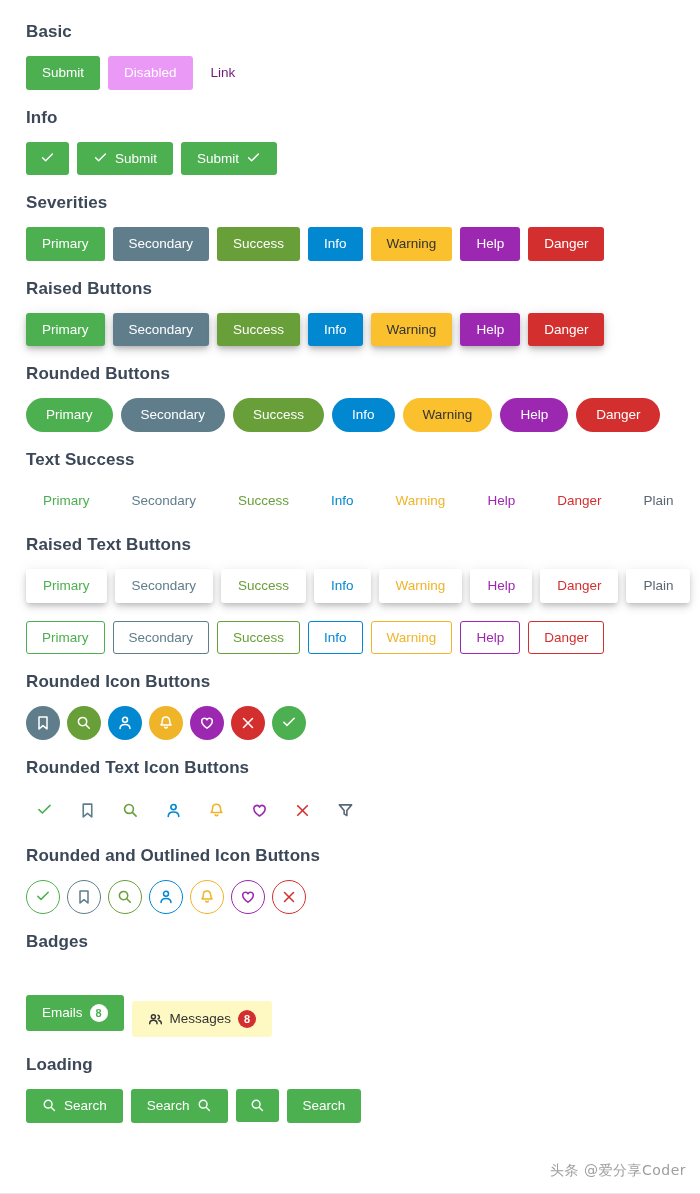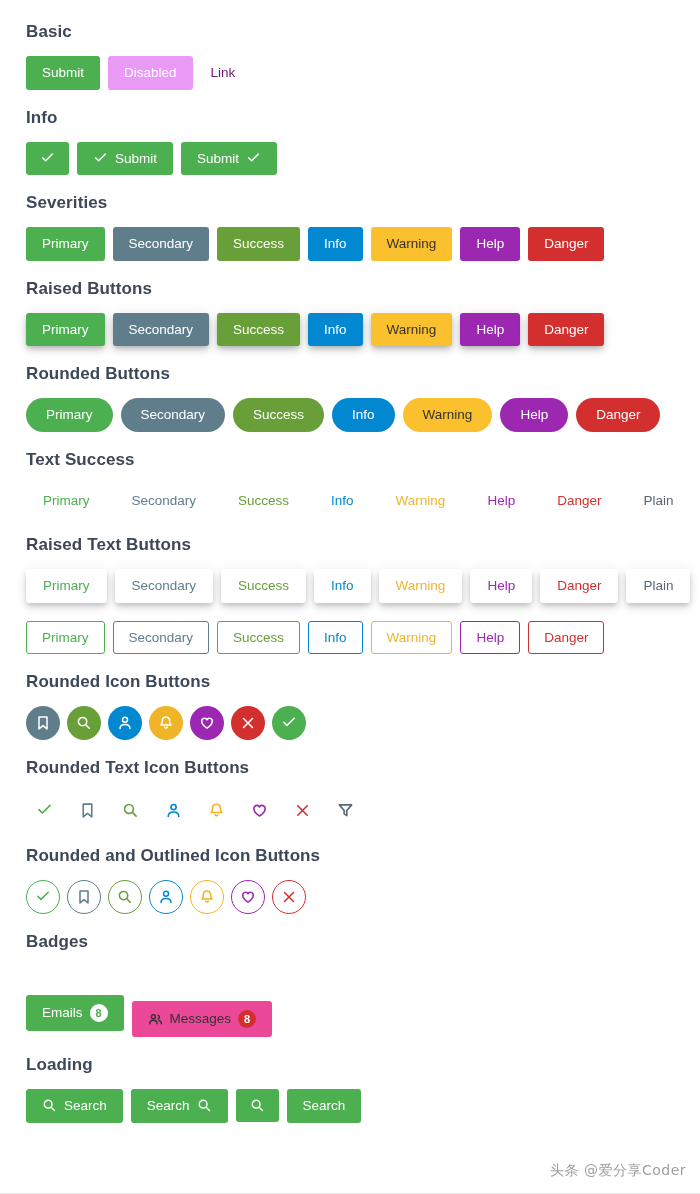--- a/index.html
+++ b/index.html
@@ -481,21 +481,21 @@
       </div>
   </div>
 
   <div class="block">
     <h3 class="section">Badges</h3>
     <div class="row">
       <button class="btn" id="badge-emails" style="background: rgb(76, 175, 80); margin-top: 23px;">
         <span>Emails</span>
         <span class="badge-circle badge-white">8</span>
       </button>
-      <button class="btn" id="badge-messages" style="background: #ec4899; color: rgb(51, 51, 51); margin-top: 35px;">
+      <button class="btn" id="badge-messages" style="background: #fef9c3; color: rgb(51, 51, 51); margin-top: 35px;">
         <span class="ic" style="display: inline-flex; align-items: center;">
             <svg viewBox="0 0 20 20" aria-hidden="true" style="width: 15px; height: 15px;">
               <circle cx="7.2" cy="6.4" r="2.7" fill="none" stroke="currentColor" stroke-width="1.9" stroke-linecap="round" stroke-linejoin="round"></circle>
               <path d="M2.3 15.6c0-3 2.2-4.6 4.9-4.6s4.9 1.6 4.9 4.6" fill="none" stroke="currentColor" stroke-width="1.9" stroke-linecap="round" stroke-linejoin="round"></path>
               <path d="M13.4 4.3a2.6 2.6 0 0 1 0 5" fill="none" stroke="currentColor" stroke-width="1.9" stroke-linecap="round" stroke-linejoin="round"></path>
               <path d="M14.6 11.3c2 .45 3.2 1.9 3.2 4.3" fill="none" stroke="currentColor" stroke-width="1.9" stroke-linecap="round" stroke-linejoin="round"></path>
             </svg>
           </span>
         <span>Messages</span>
         <span class="badge-circle badge-red">8</span>

